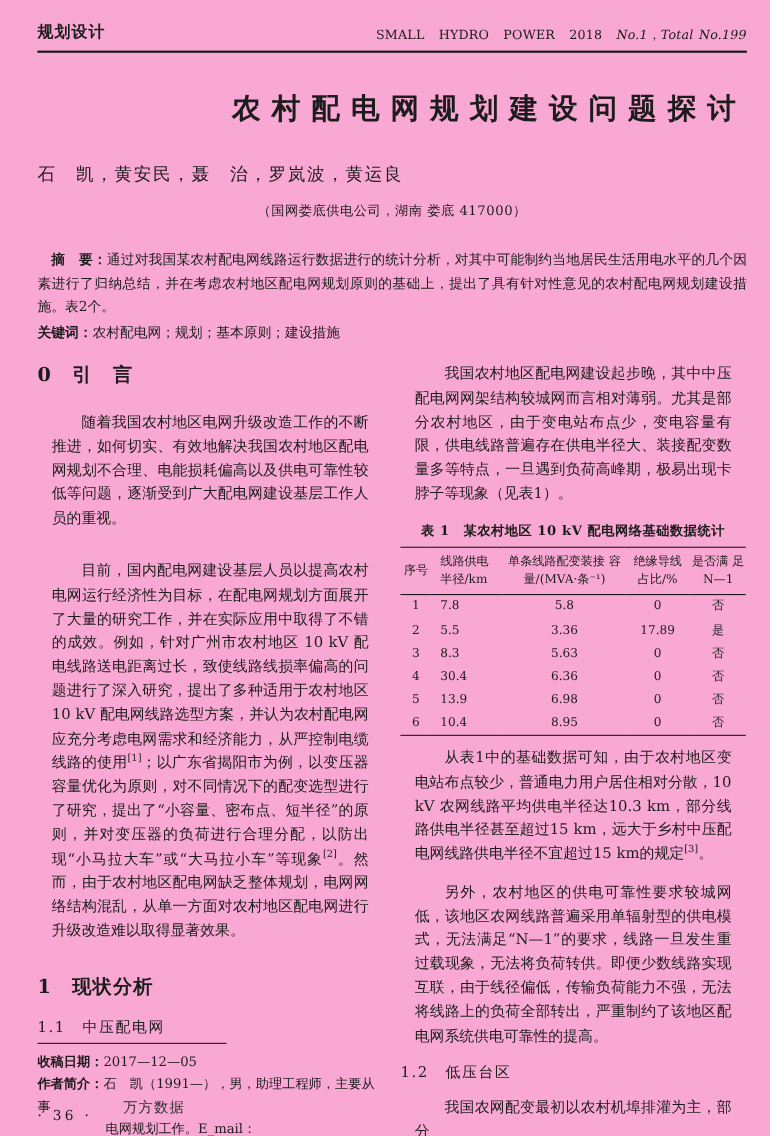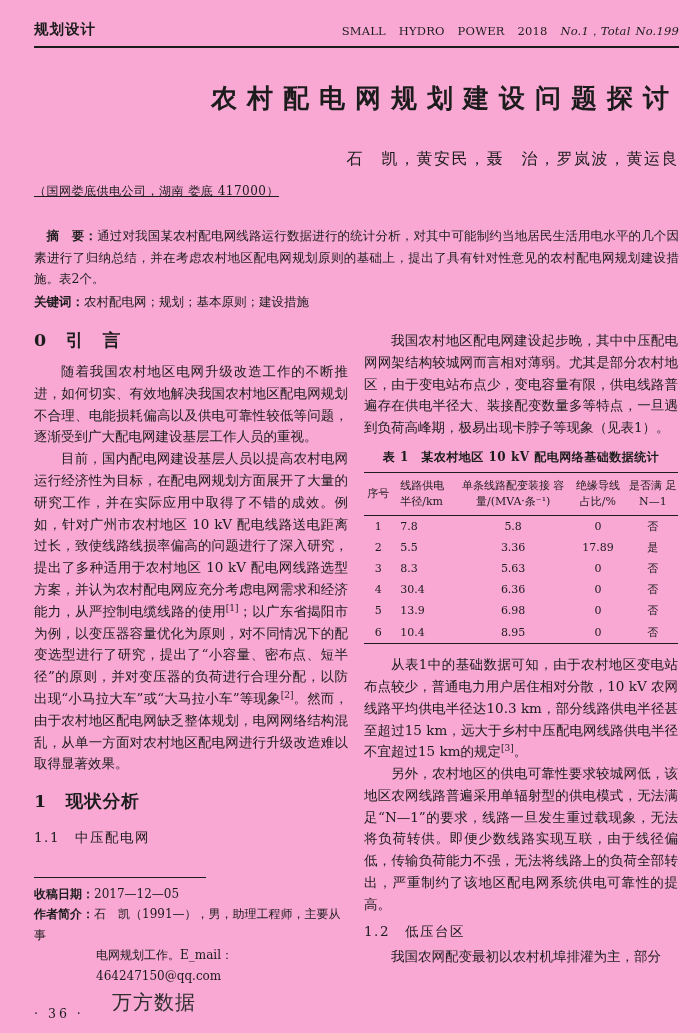--- a/index.html
+++ b/index.html
@@ -12,52 +12,52 @@
   
   .running-head { display:flex; justify-content:space-between; align-items:flex-end;
     border-bottom:2px solid #1c1c1c; padding-bottom:7px; }
   .rh-section { font-family:"DejaVu Sans","Liberation Sans",sans-serif; font-weight:bold;
     font-size:14.5px; letter-spacing:1px; }
   .rh-journal { font-size:11.5px; word-spacing:9px; letter-spacing:.2px; }
   .rh-journal .ital { font-style:italic; word-spacing:1px; }
   
   .article-title { text-align:right; font-size:26px; font-weight:bold;
     letter-spacing:10px; text-indent:10px; margin:33px 0 0 0; }
-  .authors { text-align:right; font-size:16px; letter-spacing:1.5px; margin-top:33px; }
-  .affiliation { font-size:12px; letter-spacing:.5px; margin-top:13px;text-decoration:underline; }
+  .authors { text-align:left; font-size:16px; letter-spacing:1.5px; margin-top:33px; }
+  .affiliation { text-align:center; font-size:12px; letter-spacing:.5px; margin-top:13px; }
   
   .abstract { margin-top:25px; font-size:12.5px; line-height:21.5px;
     text-align:justify; text-indent:1em; word-break:break-all; }
   .keywords { font-size:12.5px; line-height:21.5px; margin-top:1px; }
   .lbl { font-family:"DejaVu Sans","Liberation Sans",sans-serif; font-weight:bold; font-style:normal; }
   
   .columns { display:flex; gap:16px; margin-top:12px; height:688px; }
   .col { width:314px; box-sizing:border-box; }
   .col-left { display:flex; flex-direction:column; }
   h2.sec { font-size:17.5px; font-weight:bold; letter-spacing:1px; margin:8px 0 9px 0; }
   h3.subsec { font-size:13.5px; font-weight:normal; letter-spacing:1.5px; margin:7px 0 5px 0; }
   p.body { font-size:13.5px; line-height:21.8px; text-align:justify;
-    text-indent:2em; margin:0; word-break:break-all; }
+    text-indent:2em; margin:13px; word-break:break-all; }
   sup.ref { font-size:9px; line-height:0; }
   
   .fn-rule { width:172px; border-top:1px solid #1c1c1c; margin-top:auto; }
   .footnote { font-size:12px; line-height:20.5px; padding-top:6px; padding-bottom:26px; }
   .fn-cont { padding-left:62px; }
   
   .table-title { font-size:12px; font-weight:bold; text-align:center;
     margin:10px 0 0 0; letter-spacing:.5px; }
   table.datatable { width:100%; border-collapse:collapse; font-size:11px; margin-top:6px;
     border-top:1.5px solid #1c1c1c; border-bottom:1.5px solid #1c1c1c; }
   table.datatable th { font-weight:normal; padding:5px 1px; border-bottom:1px solid #1c1c1c;
     line-height:16px; text-align:center; word-break:break-all; }
   table.datatable td { padding:3.6px 1px; text-align:center; line-height:14px; }
   table.datatable th.c1, table.datatable td.c1 { text-align:left; padding-left:8px;margin-top:11px; }
   
   .page-number { position:absolute; left:34px; bottom:12px; font-size:12.5px; letter-spacing:3px; }
-  .watermark { position:absolute; left:112px; bottom:17px; font-size:20px; color:#2e2e2e;
+  .watermark { position:absolute; left:112px; bottom:17px; font-size:13px; color:#2e2e2e;
     font-family:Liberation Serif, serif; letter-spacing:1px; }
 </style>
 </head>
 <body>
 
 <div class="page">
 
   <div class="running-head">
     <span class="rh-section">规划设计</span>
     <span class="rh-journal"><span>SMALL HYDRO POWER 2018</span> <span class="ital">No.1</span><span>，</span><span class="ital">Total No.199</span></span>

